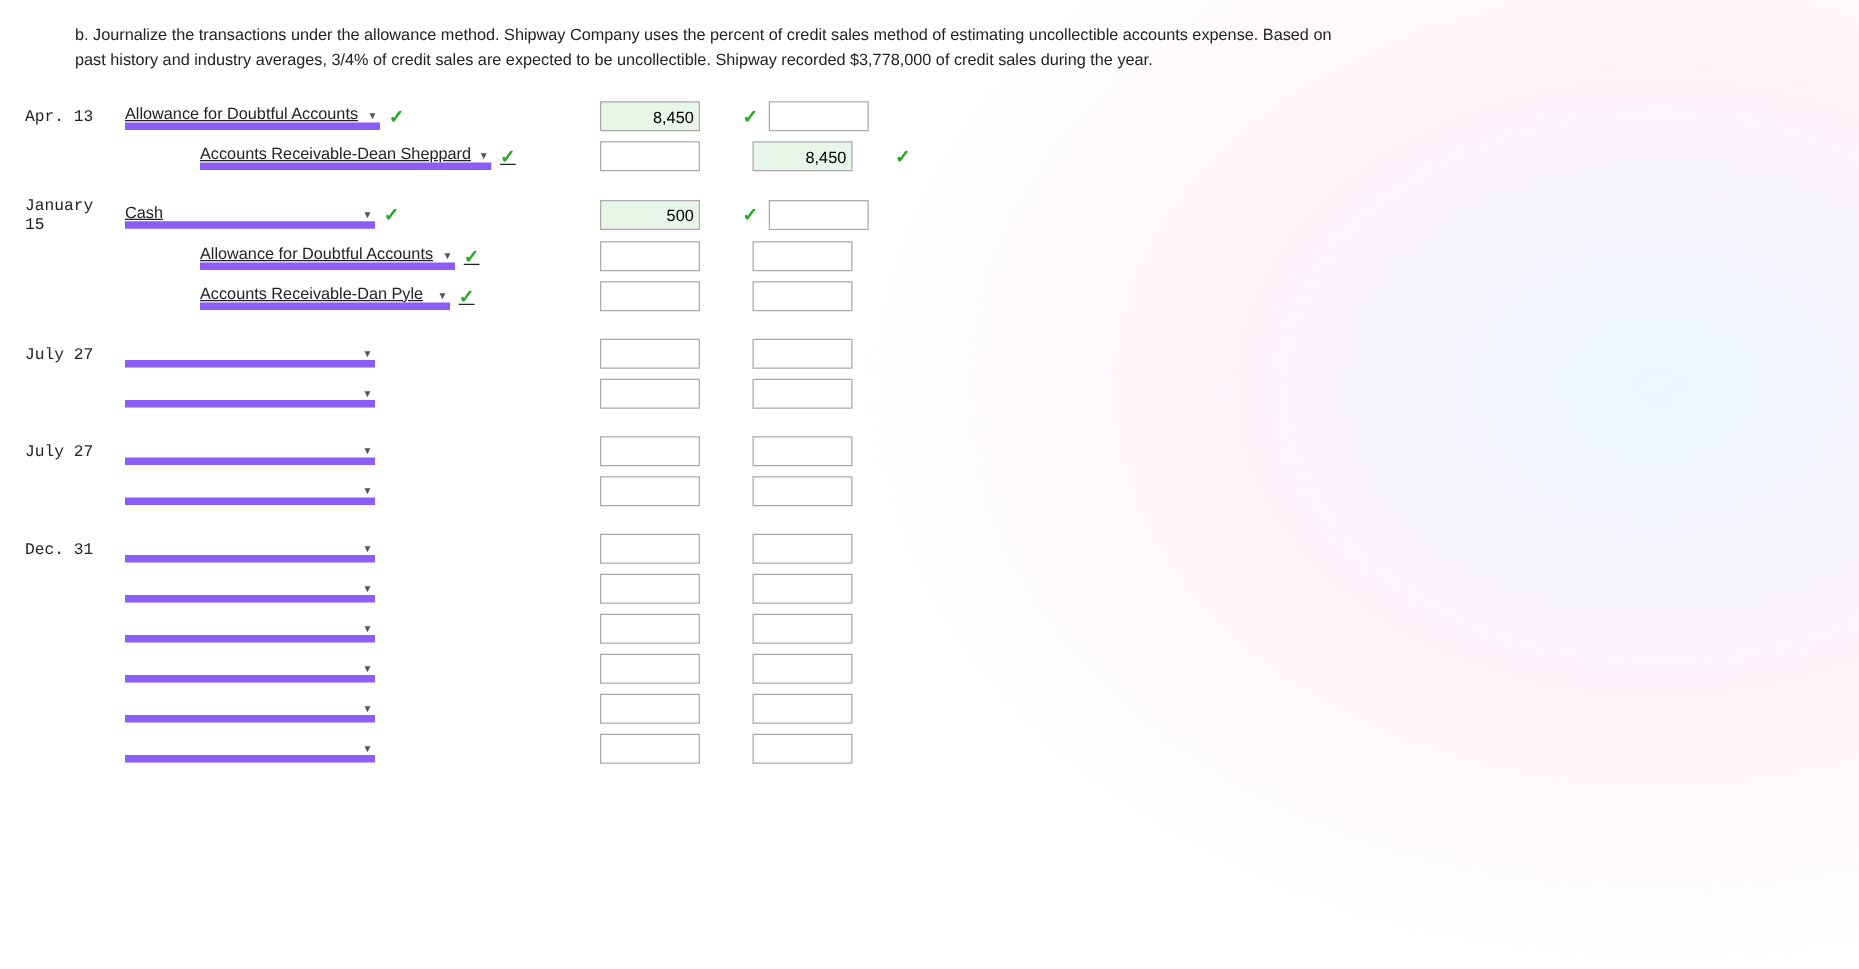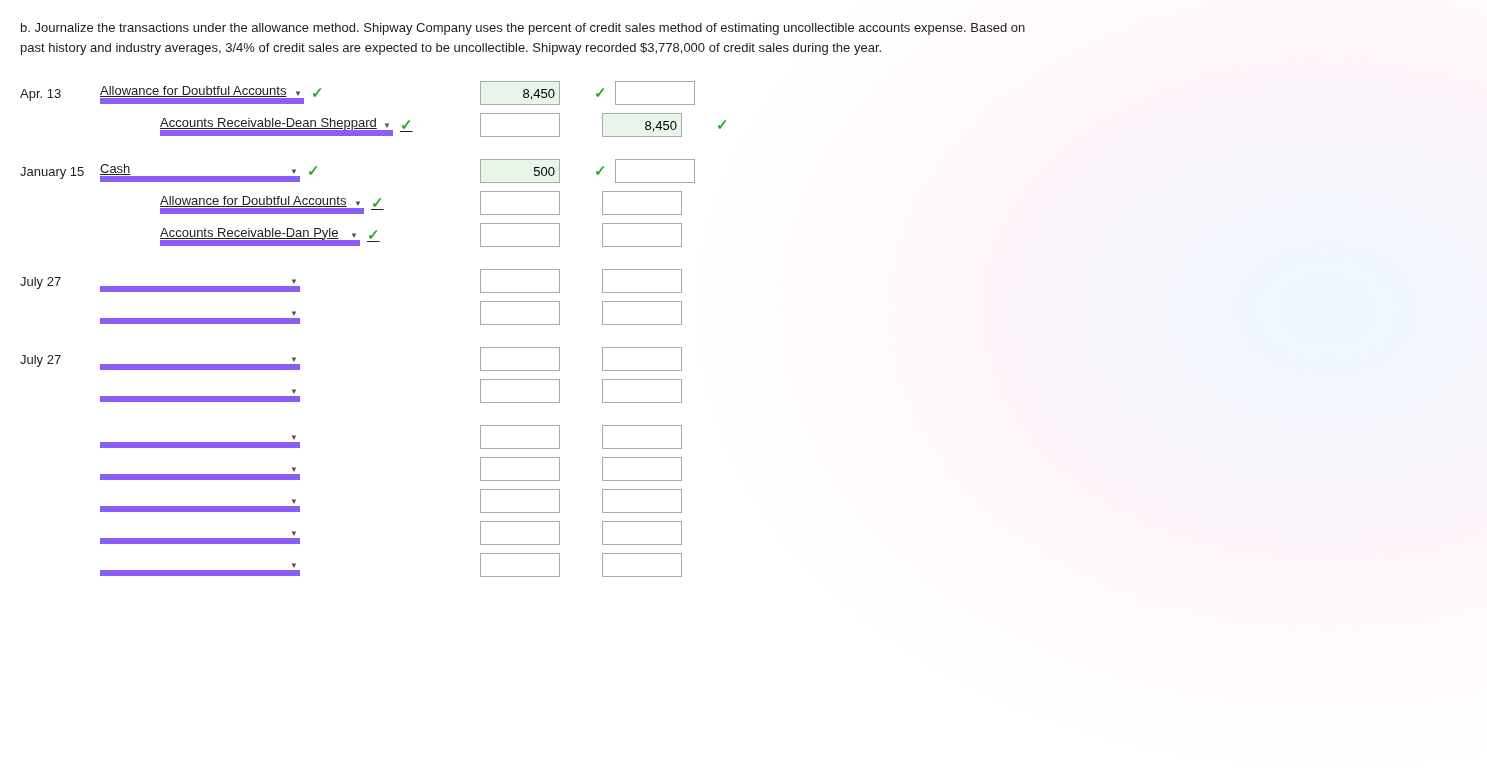--- a/index.html
+++ b/index.html
@@ -9,36 +9,38 @@
       background: #fff;
       color: #222;
       padding: 18px 20px;
       width: 1487px;
       min-height: 775px;
     }
     .instructions {
       line-height: 1.5;
       margin-bottom: 22px;
       font-size: 13px;
+      margin-left: 40px;
     }
     .journal-table {
       width: 100%;
     }
     .journal-row {
       display: flex;
       align-items: center;
       margin-bottom: 4px;
       min-height: 28px;
     }
     .date-col {
       width: 80px;
       font-size: 13px;
       flex-shrink: 0;
       padding-right: 6px;
       text-align: left;
+      font-family: Liberation Mono, monospace;
     }
     .account-col {
       width: 340px;
       flex-shrink: 0;
     }
     .account-col.indented {
       padding-left: 60px;
       text-decoration: underline;
     }
     .account-select-wrapper {
@@ -322,20 +324,38 @@
     <div class="amount-col">
       <input type="text" class="amount-input" value="" style="">
     </div>
     <div class="credit-col" style="margin-left:12px;">
       <input type="text" class="credit-input" value="" style="">
     </div>
   </div>
 
   <div class="section-gap"></div>
 
+  <div class="journal-row">
+    <div class="date-col">Dec. 31</div>
+    <div class="account-col">
+      <div class="account-select-wrapper">
+        <div class="select-wrapper">
+          <select class="account-select">
+            <option value=""></option>
+          </select>
+        </div>
+      </div>
+    </div>
+    <div class="amount-col">
+      <input type="text" class="amount-input" value="" style="">
+    </div>
+    <div class="credit-col" style="margin-left:12px;">
+      <input type="text" class="credit-input" value="" style="">
+    </div>
+  </div>
 
   <div class="journal-row">
     <div class="date-col"></div>
     <div class="account-col">
       <div class="account-select-wrapper">
         <div class="select-wrapper">
           <select class="account-select">
             <option value=""></option>
           </select>
         </div>

